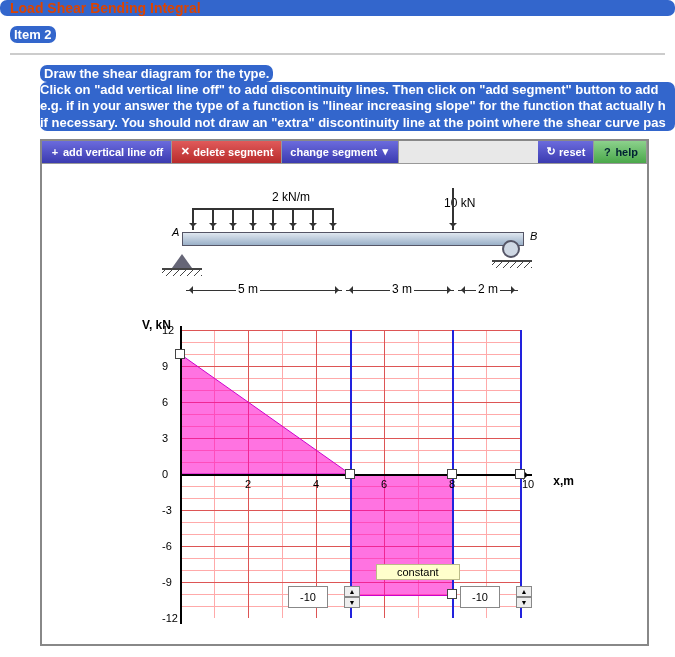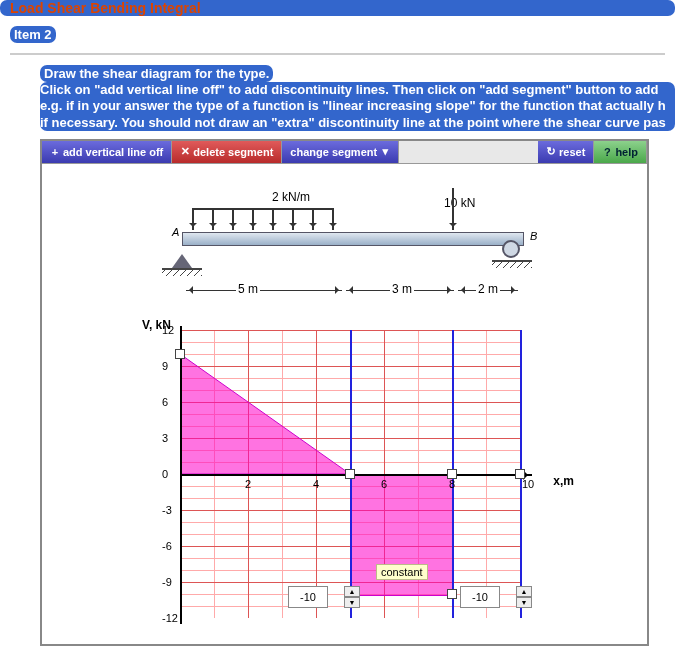--- a/index.html
+++ b/index.html
@@ -146,21 +146,21 @@
   .xaxis::after{content:"";position:absolute;right:-1px;top:-4px;border:5px solid transparent;border-left-color:#000;}
   .yaxis{position:absolute;left:28px;top:0;width:2px;height:298px;background:#000;}
   .vline{position:absolute;top:4px;width:2px;height:288px;background:#22d;}
   .tick-y{position:absolute;left:10px;font-size:11px;transform:translateY(-50%);}
   .tick-x{position:absolute;top:152px;font-size:11px;transform:translateX(-50%);}
 
   .shear-fill{position:absolute;background:rgba(255,0,200,.55);border:1px solid #c0c;}
   .handle{position:absolute;width:8px;height:8px;background:#fff;border:1px solid #444;transform:translate(-50%,-50%);}
   .seg-label{
     position:absolute;font-size:11px;background:#ffffcc;border:1px solid #bb8;
-    padding:1px 4px;
+    padding:1px 20px;
   }
   .stepper{
     position:absolute;display:flex;align-items:center;gap:16px;
   }
   .stepper input{
     width:34px;height:18px;font-size:11px;text-align:center;
     border:1px solid #888;
   }
   .step-btns{display:flex;flex-direction:column;}
   .step-btns span{

